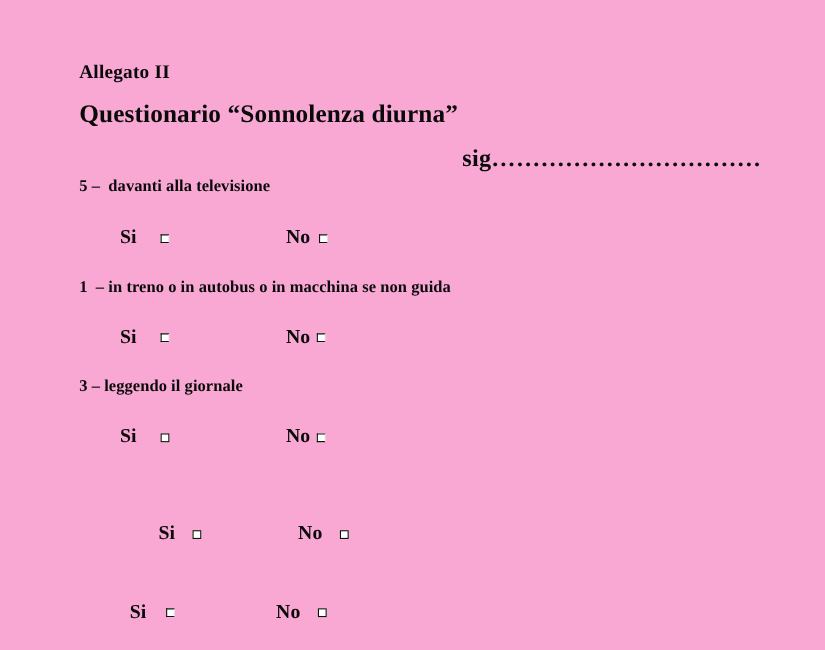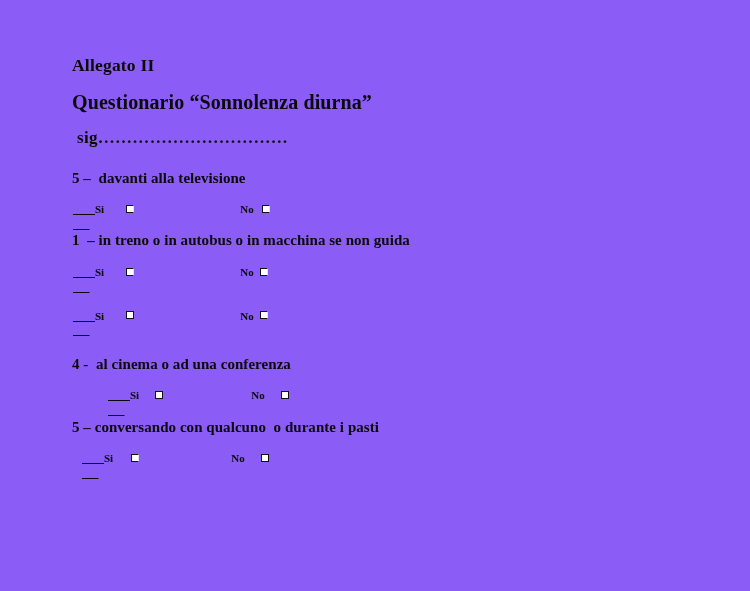--- a/index.html
+++ b/index.html
@@ -15,21 +15,21 @@
     font-family: "Liberation Serif", "DejaVu Serif", serif;
     color: #0a0a0a;
     -webkit-font-smoothing: antialiased;
   }
 
   .page {
     position: absolute;
     left: 0; top: 0;
     width: 750px;
     height: 591px;
-    background: #8b5cf6;
+    background: #f9a8d4;
   }
 
   .doc {
     position: absolute;
     left: 72px;
     top: 56px;
     width: 620px;
   }
 
   .line {
@@ -38,30 +38,31 @@
     line-height: 1.06;
   }
 
   .title-allegato {
     font-size: 17.5px;
     letter-spacing: 0.2px;
     margin-bottom: 17px;
   }
 
   .title-questionario {
-    font-size: 20px;
+    font-size: 23px;
     letter-spacing: 0.1px;
     margin-bottom: 16px;
   }
 
   .sig-row {
-    font-size: 17px;
+    font-size: 22px;
     padding-left: 5px;
-    margin-bottom: 22px;
+    margin-bottom: 6px;
     letter-spacing: 0.3px;
+    text-align: right;
   }
 
   .intro {
     font-size: 15.5px;
     font-style: italic;
     font-weight: bold;
     padding-left: 8px;
     margin-bottom: 3px;
     letter-spacing: 0.1px;
   }
@@ -70,25 +71,24 @@
     margin-bottom: 0px;
   }
 
   .q-text {
     font-size: 15px;
     letter-spacing: 0.05px;
     line-height: 1.28;
   }
 
   .ans-row {
-    font-size: 11px;
+    font-size: 18px;
     line-height: 1.32;
     display: block;
     white-space: pre;
-    text-decoration: underline;
   }
 
   .ans-label {
     display: inline-block;
   }
 
   
   .box {
     display: inline-block;
     vertical-align: 0.5px;
@@ -133,35 +133,34 @@
     </div>
 
     <div class="q-block">
       <div class="line q-text">1  – in treno o in autobus o in macchina se non guida</div>
       <div class="line ans-row" style="padding-left:1px;">
         <span class="ans-label">Si</span><span class="gap-sm" style="width:22px;"></span><span class="box bracket"></span><span class="gap-sm" style="width:106px;"></span><span class="ans-label">No</span><span class="gap-sm" style="width:6px;"></span><span class="box bracket"></span>
       </div>
     </div>
 
     <div class="q-block">
+      <div class="line q-text">3 – leggendo il giornale</div>
       <div class="line ans-row" style="padding-left:1px;">
         <span class="ans-label">Si</span><span class="gap-sm" style="width:22px;"></span><span class="box square"></span><span class="gap-sm" style="width:106px;"></span><span class="ans-label">No</span><span class="gap-sm" style="width:6px;"></span><span class="box bracket"></span>
       </div>
     </div>
 
     <div class="spacer-block"></div>
 
     <div class="q-block">
-      <div class="line q-text">4 -  al cinema o ad una conferenza</div>
       <div class="line ans-row" style="padding-left:36px;">
         <span class="ans-label">Si</span><span class="gap-sm" style="width:16px;"></span><span class="box square"></span><span class="gap-sm" style="width:88px;"></span><span class="ans-label">No</span><span class="gap-sm" style="width:16px;"></span><span class="box square"></span>
       </div>
     </div>
 
     <div class="q-block">
-      <div class="line q-text">5 – conversando con qualcuno  o durante i pasti</div>
       <div class="line ans-row" style="padding-left:10px;">
         <span class="ans-label">Si</span><span class="gap-sm" style="width:18px;"></span><span class="box bracket"></span><span class="gap-sm" style="width:92px;"></span><span class="ans-label">No</span><span class="gap-sm" style="width:16px;"></span><span class="box square"></span>
       </div>
     </div>
 
   </div>
 </div>
 
 </body></html>

